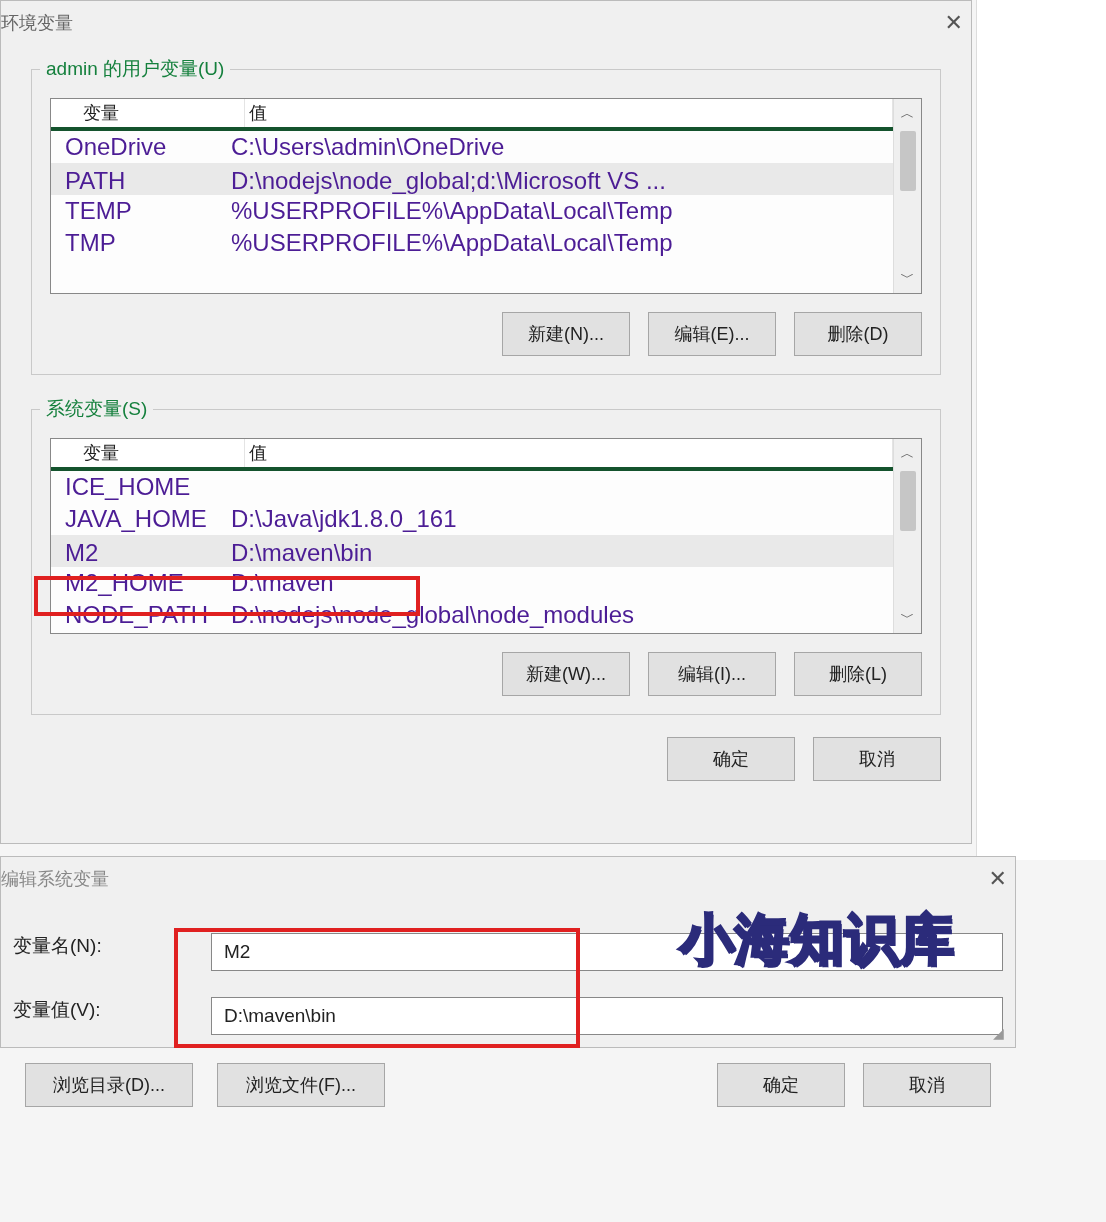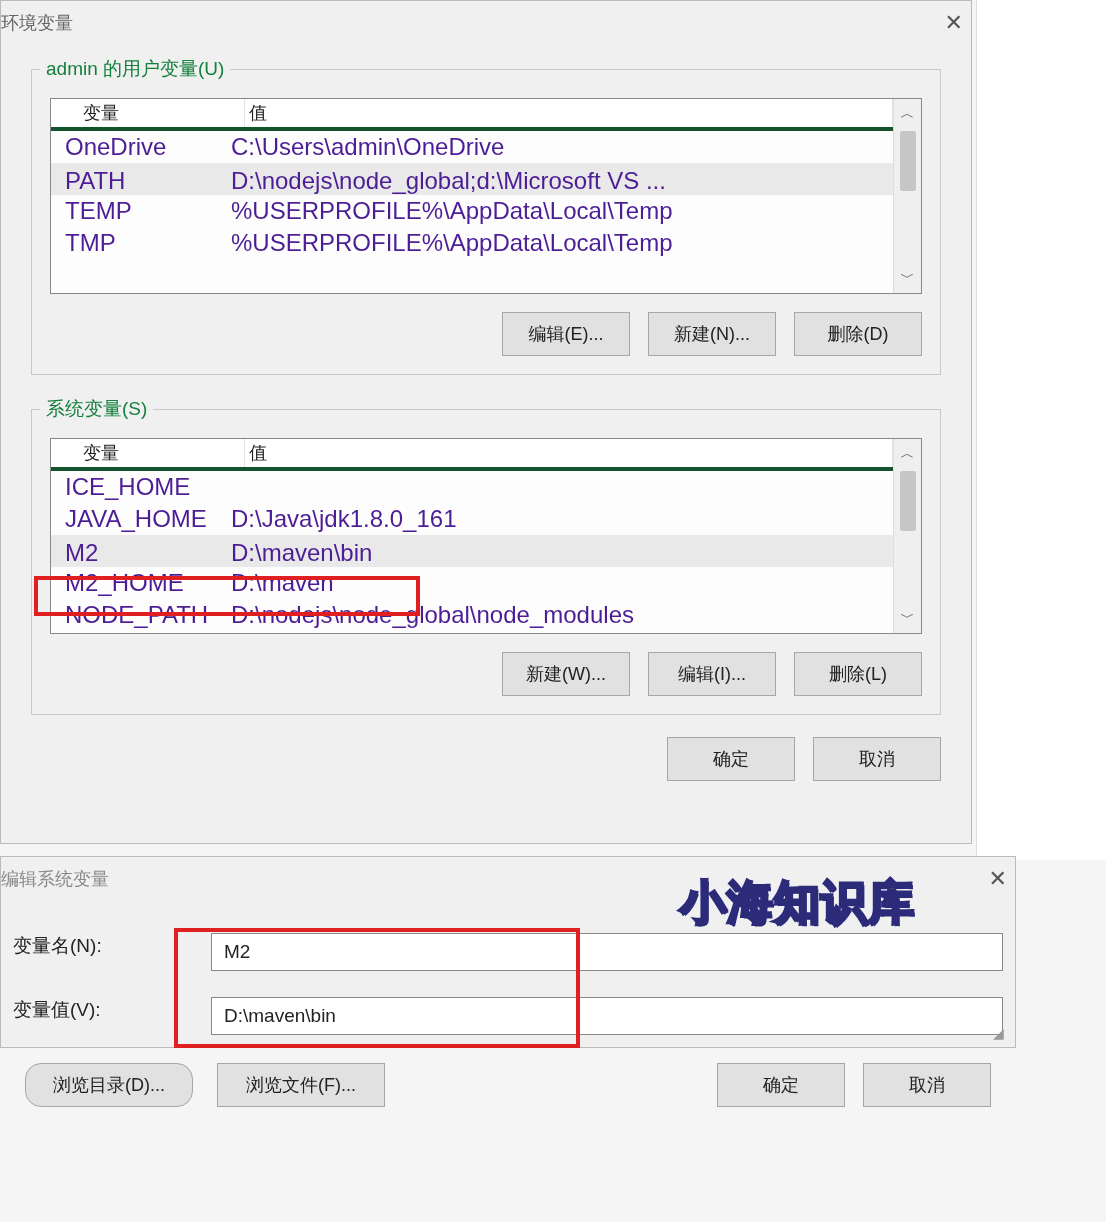--- a/index.html
+++ b/index.html
@@ -156,27 +156,28 @@
     color: #222;
   }
   .red-box {
     position: absolute;
     border: 4px solid #e02020;
     pointer-events: none;
     z-index: 50;
   }
   .watermark {
     position: absolute;
-    font-size: 46px;
+    font-size: 54px;
     font-weight: 900;
     color: #fff100;
     -webkit-text-stroke: 3px #2b2b7a;
     text-shadow: 2px 2px 0 #2b2b7a;
     z-index: 60;
     letter-spacing: 1px;
+    margin-top: 32px;
   }
   .resize-grip {
     position: absolute;
     right: 4px;
     bottom: 4px;
     width: 18px;
     height: 18px;
     color: #999;
     font-size: 14px;
   }
@@ -225,22 +226,22 @@
           </div>
       </div>
       <div class="scrollbar-v">
         <div class="scroll-arrow">︿</div>
         <div class="scroll-thumb"></div>
         <div class="scroll-track"></div>
         <div class="scroll-arrow">﹀</div>
       </div>
     </div>
     <div class="button-row">
+      <button class="btn">新建(N)...</button>
       <button class="btn">编辑(E)...</button>
-      <button class="btn">新建(N)...</button>
       <button class="btn">删除(D)</button>
     </div>
   </div>
 
   <div class="groupbox" style="margin-top:34px;">
     <span class="groupbox-label">系统变量(S)</span>
     <div class="table-wrap">
       <div class="table-main">
         <div class="table-header">
           <div class="col-var">变量</div>
@@ -303,21 +304,21 @@
     <input class="form-input" type="text" value="M2" style="">
   </div>
   <div style="height:14px;"></div>
   <div class="form-row">
     <div class="form-label">变量值(V):</div>
     <input class="form-input" type="text" value="D:\maven\bin" style="">
   </div>
 
   <div style="display:flex; justify-content:space-between; padding:22px 24px 10px 24px;">
     <div style="display:flex; gap:24px;">
-      <button class="btn" style="min-width:168px;border-radius:16px;">浏览目录(D)...</button>
+      <button class="btn" style="min-width:168px;">浏览目录(D)...</button>
       <button class="btn" style="min-width:168px;">浏览文件(F)...</button>
     </div>
     <div style="display:flex; gap:18px;">
       <button class="btn">确定</button>
       <button class="btn">取消</button>
     </div>
   </div>
   <div class="resize-grip">◢</div>
 </div>
 

